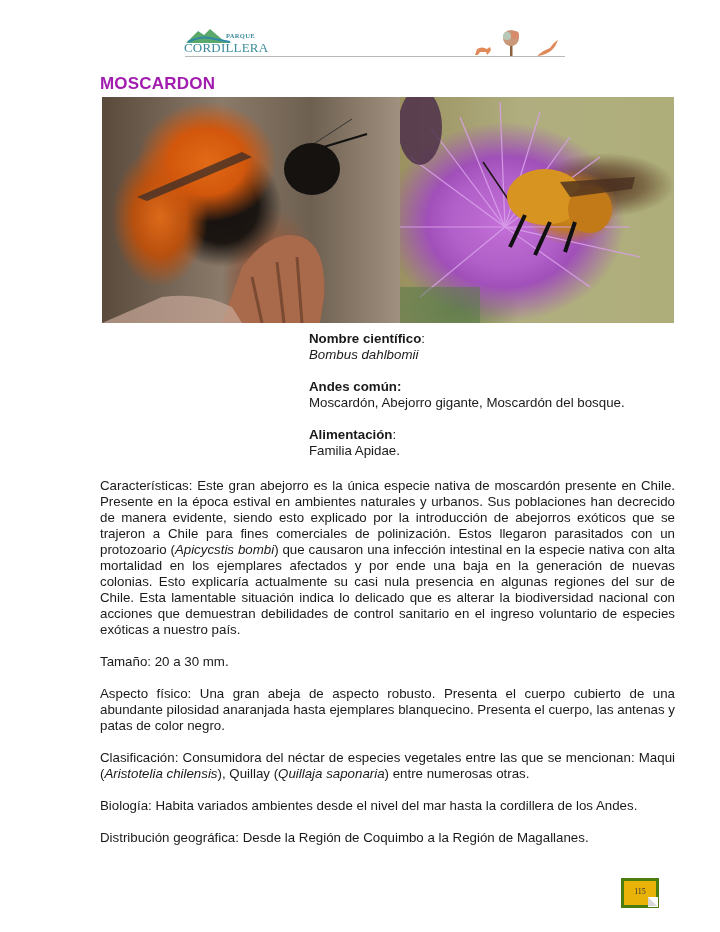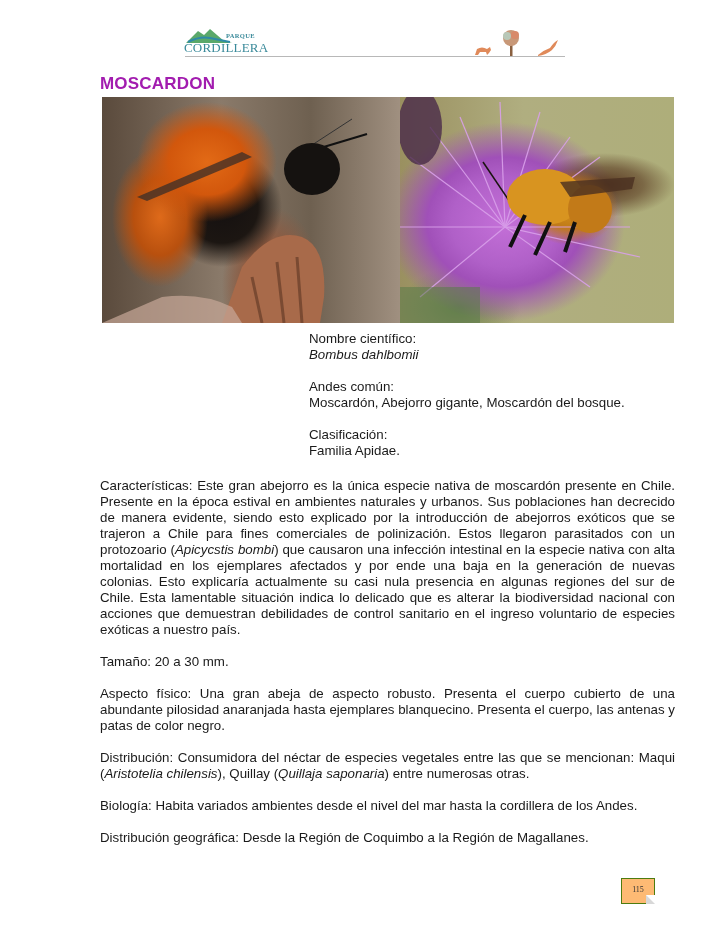--- a/index.html
+++ b/index.html
@@ -37,32 +37,32 @@
       radial-gradient(ellipse 70px 32px at 205px 88px, #5a3a22 0%, rgba(90,58,34,0.6) 55%, rgba(0,0,0,0) 100%),
       radial-gradient(ellipse 120px 100px at 105px 125px, #c470d8 0%, #b060c8 45%, #a050b8 65%, rgba(0,0,0,0) 100%),
       radial-gradient(ellipse 60px 40px at 60px 210px, #6e8450 0%, rgba(0,0,0,0) 100%),
       linear-gradient(90deg, #9a9060 0%, #b0ae80 45%, #aeae7a 100%);
   }
   .photo svg { position:absolute; left:0; top:0; }
 
   
   .taxo { position:absolute; left:309px; top:331px; font-size:13.3px; line-height:16px; }
   .taxo .block { margin-bottom:16px; }
-  .taxo .label { font-weight:normal; }
+  .taxo .label { font-weight:bold; }
   .italic { font-style:italic; }
 
   
   .body { position:absolute; left:100px; top:478px; width:575px; font-size:13.3px;
           line-height:16px; text-align:justify; }
   .body p { margin:0 0 16px 0; }
   .body .lbl { font-weight:normal; }
 
   
   .pagenum { position:absolute; left:621px; top:878px; width:32px; height:24px;
-             border:1px solid #4d7c0f; background:#fdba74; font-family:"Liberation Serif", serif;
+             border:3px solid #4d7c0f; background:#eab308; font-family:"Liberation Serif", serif;
              font-size:8px; text-align:center; line-height:22px; color:#333; }
   .pagenum .curl { position:absolute; right:-1px; bottom:-1px; width:0; height:0;
                    border-left:9px solid #d8d8d8; border-top:9px solid transparent; }
   .pagenum .curl-bg { position:absolute; right:-2px; bottom:-2px; width:10px; height:10px; background:#fff; }
 </style>
 </head>
 <body>
 
 <div class="header">
   <div class="logo">
@@ -132,33 +132,33 @@
 <div class="taxo">
   <div class="block">
     <div><span class="label">Nombre científico</span><span>:</span></div>
     <div class="italic">Bombus dahlbomii</div>
   </div>
   <div class="block">
     <div class="label">Andes común:</div>
     <div>Moscardón, Abejorro gigante, Moscardón del bosque.</div>
   </div>
   <div class="block">
-    <div><span class="label">Clasificación</span><span>:</span></div>
+    <div><span class="label">Alimentación</span><span>:</span></div>
     <div>Familia Apidae.</div>
   </div>
 </div>
 
 <div class="body">
   <p><span class="lbl">Características:</span><span> Este gran abejorro es la única especie nativa de moscardón presente en Chile. Presente en la época estival en ambientes naturales y urbanos. Sus poblaciones han decrecido de manera evidente, siendo esto explicado por la introducción de abejorros exóticos que se trajeron a Chile para fines comerciales de polinización. Estos llegaron parasitados con un protozoario (</span><span class="italic">Apicycstis bombi</span><span>) que causaron una infección intestinal en la especie nativa con alta mortalidad en los ejemplares afectados y por ende una baja en la generación de nuevas colonias. Esto explicaría actualmente su casi nula presencia en algunas regiones del sur de Chile. Esta lamentable situación indica lo delicado que es alterar la biodiversidad nacional con acciones que demuestran debilidades de control sanitario en el ingreso voluntario de especies exóticas a nuestro país.</span></p>
 
   <p><span class="lbl">Tamaño:</span><span> 20 a 30 mm.</span></p>
 
   <p><span class="lbl">Aspecto físico:</span><span> Una gran abeja de aspecto robusto. Presenta el cuerpo cubierto de una abundante pilosidad anaranjada hasta ejemplares blanquecino. Presenta el cuerpo, las antenas y patas de color negro.</span></p>
 
-  <p><span class="lbl">Distribución:</span><span> Consumidora del néctar de especies vegetales entre las que se mencionan: Maqui (</span><span class="italic">Aristotelia chilensis</span><span>), Quillay (</span><span class="italic">Quillaja saponaria</span><span>) entre numerosas otras.</span></p>
+  <p><span class="lbl">Clasificación:</span><span> Consumidora del néctar de especies vegetales entre las que se mencionan: Maqui (</span><span class="italic">Aristotelia chilensis</span><span>), Quillay (</span><span class="italic">Quillaja saponaria</span><span>) entre numerosas otras.</span></p>
 
   <p><span class="lbl">Biología:</span><span> Habita variados ambientes desde el nivel del mar hasta la cordillera de los Andes.</span></p>
 
   <p><span class="lbl">Distribución geográfica:</span><span> Desde la Región de Coquimbo a la Región de Magallanes.</span></p>
 </div>
 
 <div class="pagenum">
   <span>115</span>
   <div class="curl-bg"></div>
   <div class="curl"></div>

